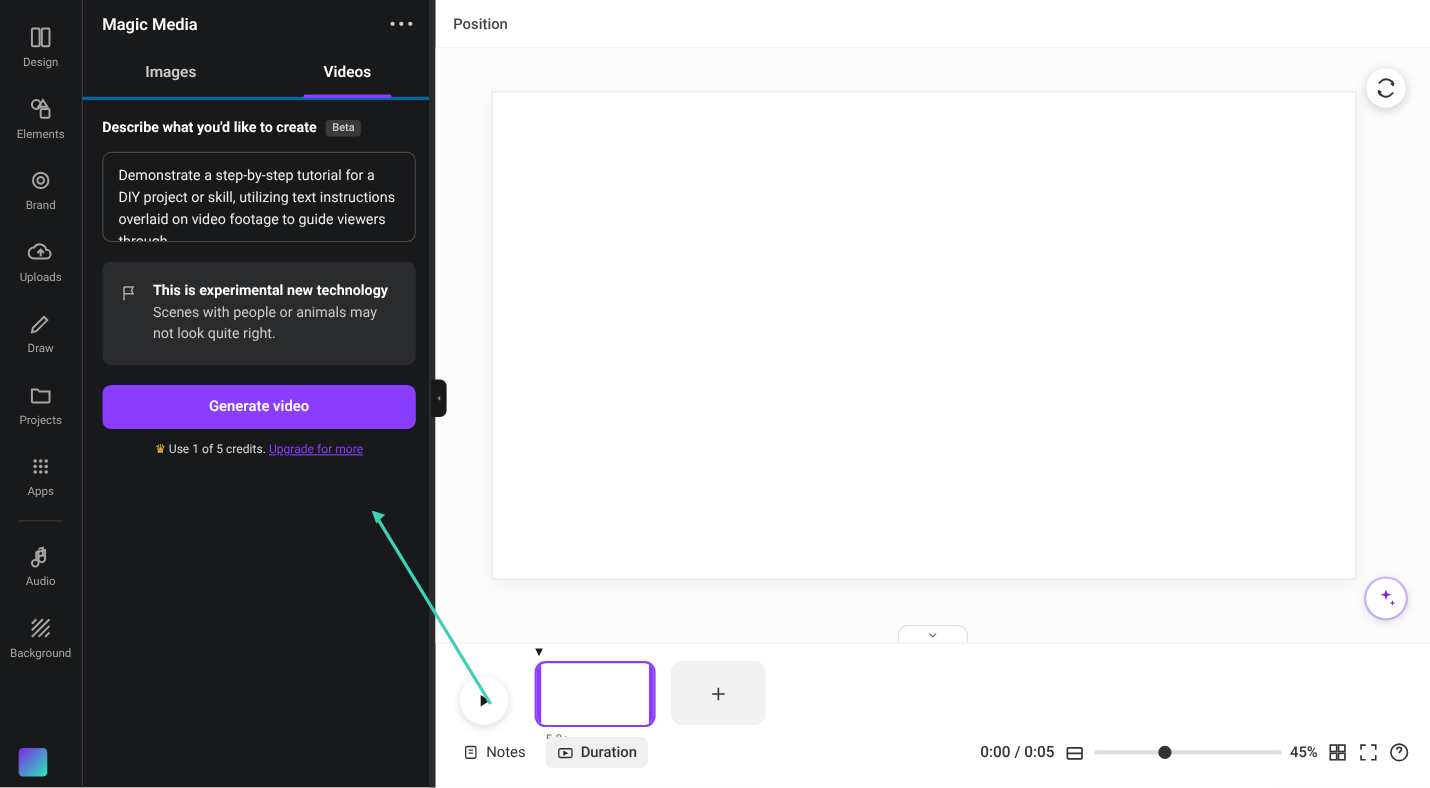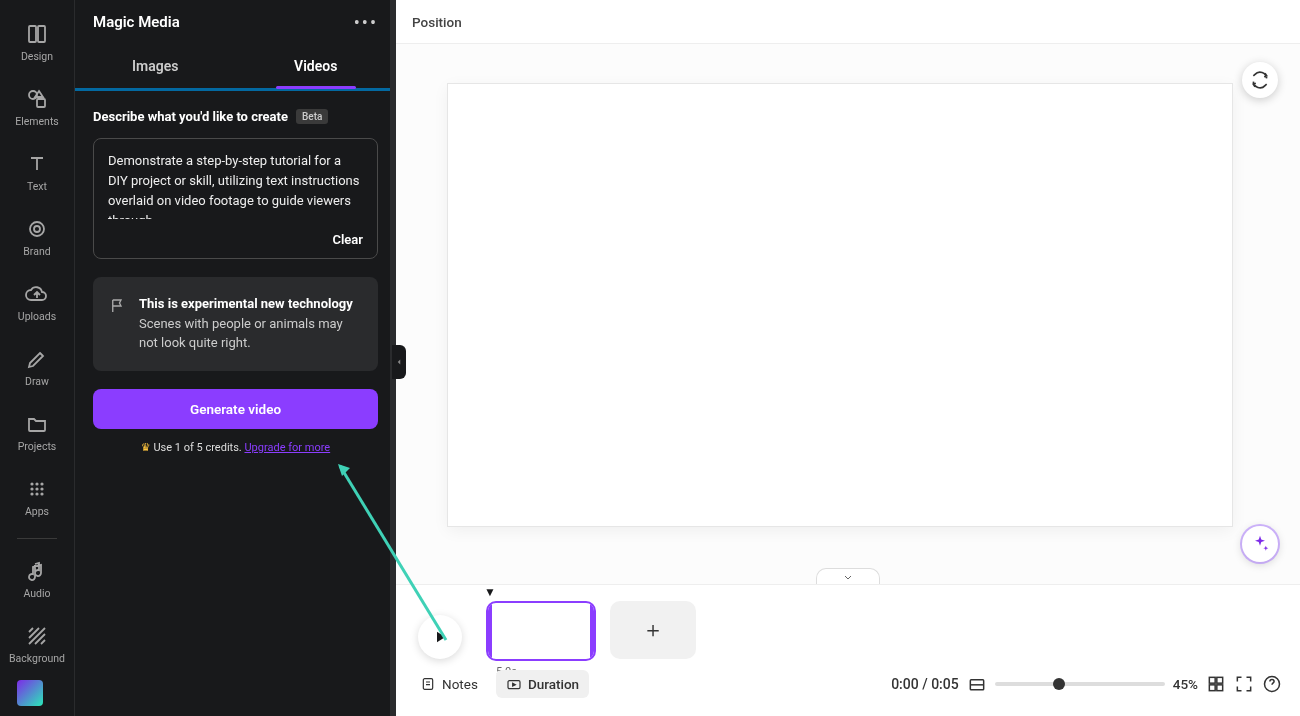--- a/index.html
+++ b/index.html
@@ -82,26 +82,20 @@
   <div class="rail-item">
     <svg viewBox="0 0 24 24" fill="none" stroke="currentColor" stroke-width="1.8">
         <circle cx="8" cy="8" r="4"></circle>
         <rect x="12" y="12" width="8" height="8" rx="1"></rect>
         <path d="M14 4l4 6h-8z"></path>
       </svg>
     <span>Elements</span>
   </div>
   <div class="rail-item">
     <svg viewBox="0 0 24 24" fill="none" stroke="currentColor" stroke-width="1.8">
-        <path d="M6 6h12M12 6v12"></path>
-      </svg>
-    <span>Text</span>
-  </div>
-  <div class="rail-item">
-    <svg viewBox="0 0 24 24" fill="none" stroke="currentColor" stroke-width="1.8">
         <circle cx="12" cy="12" r="7"></circle>
         <circle cx="12" cy="12" r="3"></circle>
       </svg>
     <span>Brand</span>
   </div>
   <div class="rail-item">
     <svg viewBox="0 0 24 24" fill="none" stroke="currentColor" stroke-width="1.8">
         <path d="M6 18a5 5 0 010-10 6 6 0 0111 2 4 4 0 010 8H6zM12 10v6M9 13l3-3 3 3"></path>
       </svg>
     <span>Uploads</span>
@@ -157,23 +151,20 @@
     <div class="tab">Images</div>
     <div class="tab active">Videos</div>
   </div>
   <div class="panel-content">
     <div class="section-label">
       <span>Describe what you'd like to create</span>
       <span class="beta-badge">Beta</span>
     </div>
     <div class="prompt-box">
       <div class="prompt-text">Demonstrate a step-by-step tutorial for a DIY project or skill, utilizing text instructions overlaid on video footage to guide viewers through</div>
-      <div class="clear-row">
-        <button class="clear-btn">Clear</button>
-      </div>
     </div>
     <div class="info-box">
       <div class="info-icon">
         <svg width="18" height="18" viewBox="0 0 24 24" fill="none" stroke="currentColor" stroke-width="1.8">
             <path d="M5 4v16M5 4h11l-2 4 2 4H5"></path>
           </svg>
       </div>
       <div>
         <div class="info-title">This is experimental new technology</div>
         <div class="info-text">Scenes with people or animals may not look quite right.</div>

